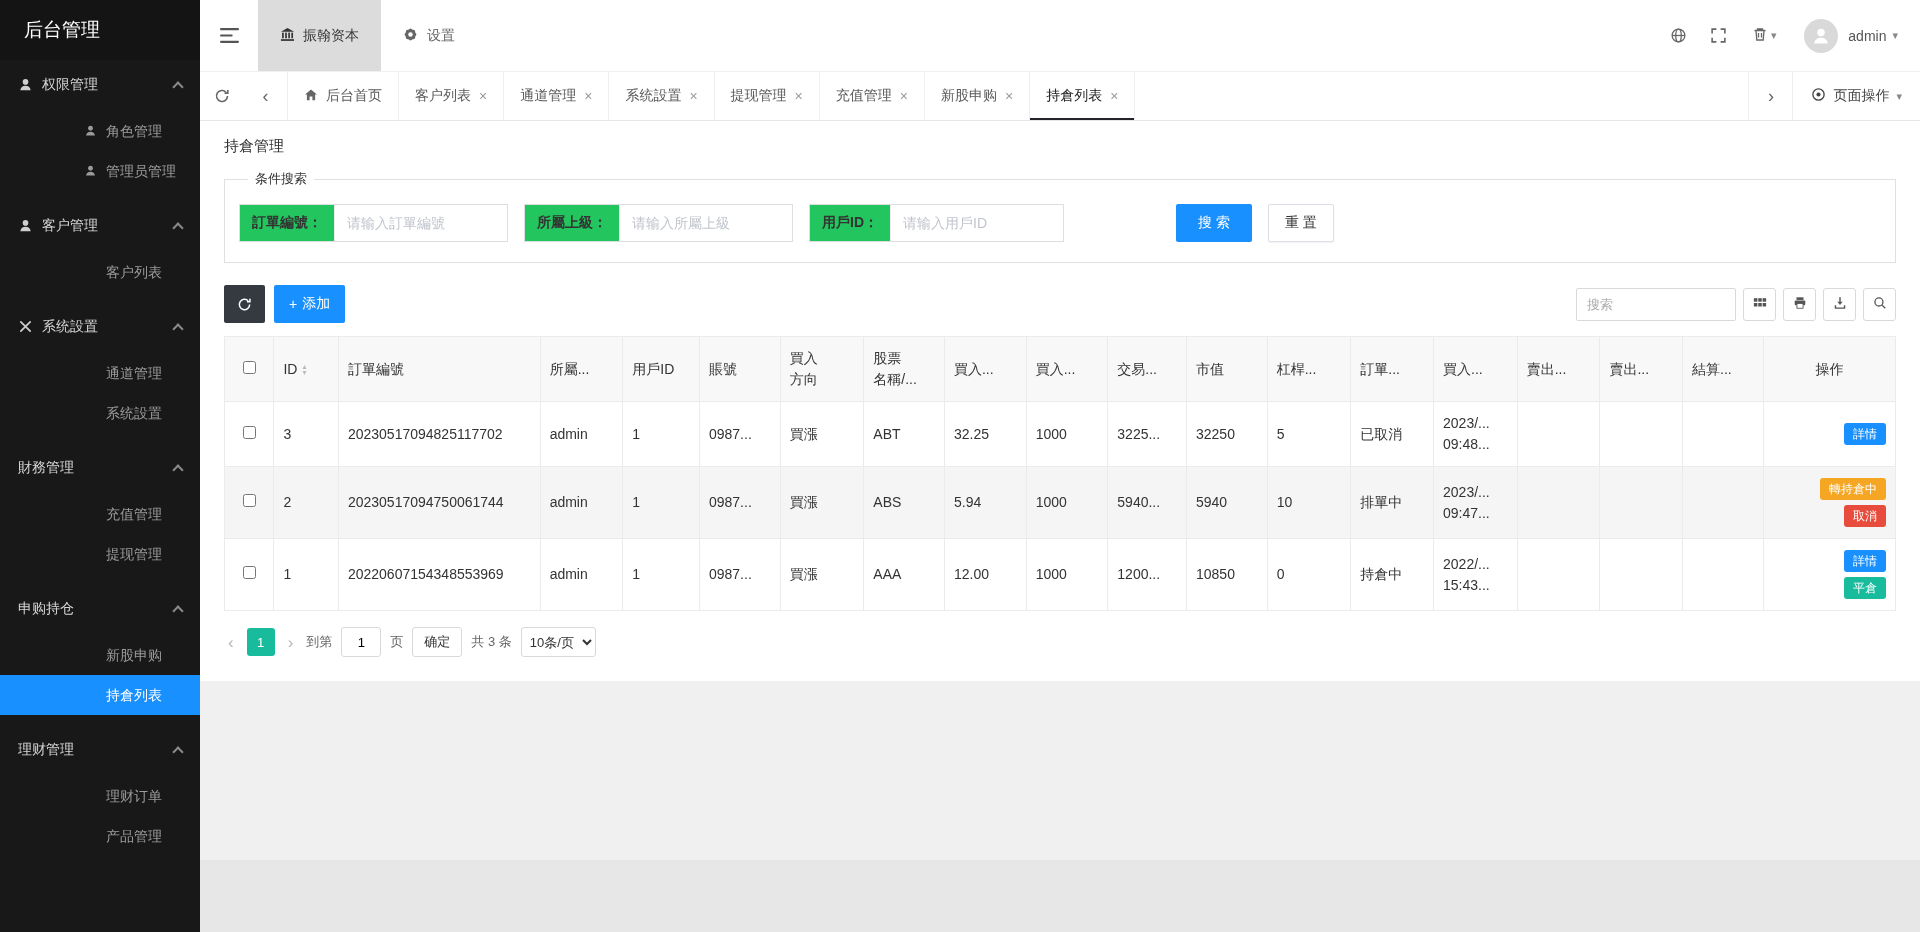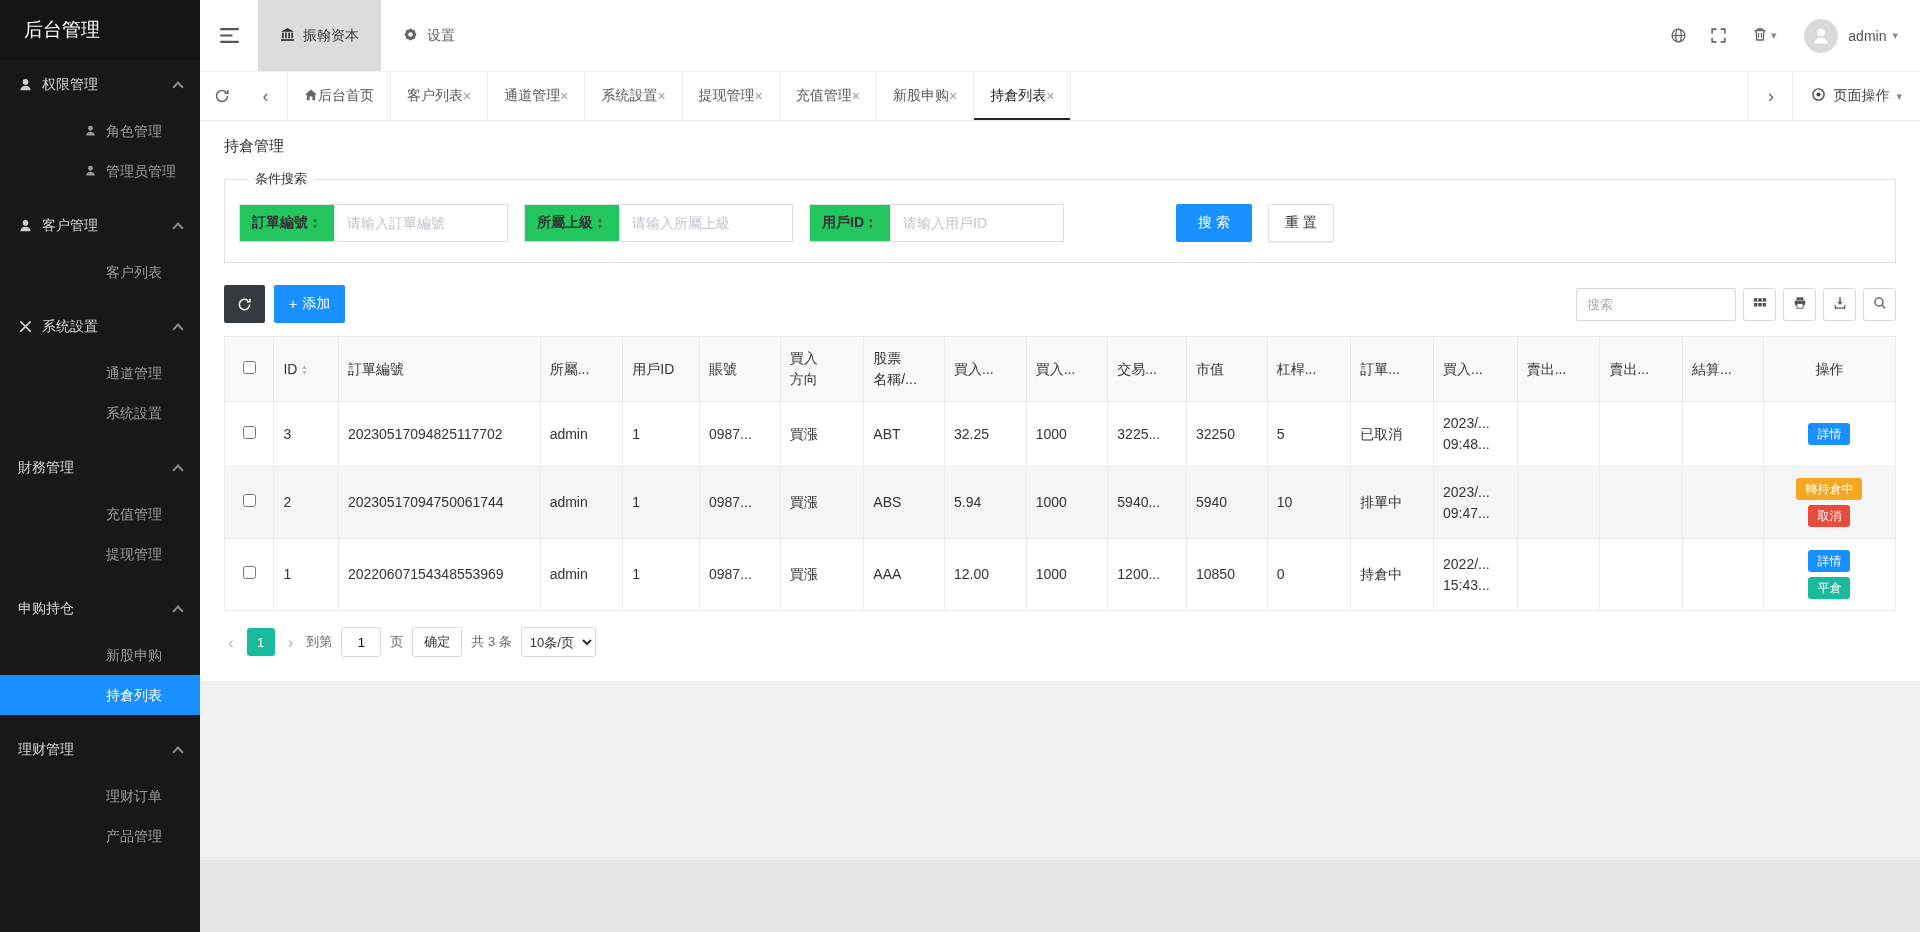--- a/index.html
+++ b/index.html
@@ -43,21 +43,21 @@
   .avatar { width: 34px; height: 34px; border-radius: 50%; background: #d9d9d9; display: flex; align-items: center; justify-content: center; margin: 0 10px 0 14px; cursor: pointer; flex-shrink: 0; }
   .avatar svg { width: 20px; height: 20px; color: #fff; }
   .username { display: flex; align-items: center; gap: 6px; color: #555; margin-right: 22px; cursor: pointer; }
 
   
   .tabbar { height: 49px; background: #fff; display: flex; align-items: stretch; border-bottom: 1px solid #e6e6e6; flex-shrink: 0; }
   .tb-btn { width: 44px; display: flex; align-items: center; justify-content: center; color: #666; cursor: pointer; font-size: 18px; }
   .tb-btn svg { width: 16px; height: 16px; }
   .tb-sep-r { border-right: 1px solid #eee; }
   .tb-sep-l { border-left: 1px solid #eee; }
-  .tab { position: relative; display: flex; align-items: center; gap: 0; padding: 12px 16px; border-right: 1px solid #efefef; color: #595959; cursor: pointer; white-space: nowrap; justify-content: flex-end; }
+  .tab { position: relative; display: flex; align-items: center; gap: 8px; padding: 12px 16px; border-right: 1px solid #efefef; color: #595959; cursor: pointer; white-space: nowrap; justify-content: flex-end; }
   .tab svg { width: 14px; height: 14px; color: #666; }
   .tab .close { font-size: 14px; color: #9a9a9a; line-height: 1; }
   .tab.active { color: #222; }
   .tab.active::after { content: ""; position: absolute; left: 0; right: 0; bottom: 0; height: 2px; background: #23242a; }
   .tab-flex-spacer { flex: 1; }
   .page-ops { display: flex; align-items: center; gap: 7px; padding: 0 18px; border-left: 1px solid #eee; color: #444; cursor: pointer; }
   .page-ops svg { width: 15px; height: 15px; }
 
   
   .content { flex: 1; background: #f0f0f0; display: flex; flex-direction: column; min-height: 0; gap: 43px; }
@@ -86,21 +86,21 @@
   .icon-btn { width: 33px; height: 33px; margin-left: 7px; background: #fff; border: 1px solid #d9d9d9; border-radius: 3px; display: flex; align-items: center; justify-content: center; color: #555; cursor: pointer; }
   .icon-btn svg { width: 14px; height: 14px; }
 
   table.grid { width: 100%; border-collapse: collapse; table-layout: fixed; font-size: 14px; color: #333; }
   .grid th, .grid td { border: 1px solid #ebebeb; padding: 11px 9px; text-align: left; white-space: nowrap; overflow: hidden; vertical-align: middle; line-height: 21px; }
   .grid thead th { background: #f8f8f8; font-weight: 400; color: #333; }
   .grid tbody tr:nth-child(even) { background: #f5f5f5; }
   .col-center { text-align: center !important; }
   .sort-wrap { display: inline-flex; flex-direction: column; margin-left: 5px; vertical-align: middle; color: #bbb; font-size: 8px; line-height: 6px; cursor: pointer; }
   .ops-cell { text-align: center !important; }
-  .ops-stack { display: flex; flex-direction: column; align-items: center; gap: 5px; }
+  .ops-stack { display: flex; flex-direction: column; align-items: flex-end; gap: 5px; }
   .tag { border: none; border-radius: 3px; color: #fff; font-size: 12px; padding: 3px 9px; cursor: pointer; font-family: inherit; line-height: 16px; }
   .tag-info { background: #1890ff; }
   .tag-warning { background: #f5a623; }
   .tag-danger { background: #e74c3c; }
   .tag-success { background: #18bc9c; }
   .cell-sub { line-height: 21px; }
 
   .pager { display: flex; align-items: center; margin-top: 16px; font-size: 13px; color: #666; gap: 9px; }
   .pg-arrow { color: #b5b5b5; font-size: 17px; padding: 0 4px; cursor: pointer; line-height: 1; }
   .pg-num { width: 28px; height: 28px; border-radius: 3px; background: #18bc9c; color: #fff; display: flex; align-items: center; justify-content: center; font-size: 13px; cursor: pointer; }

